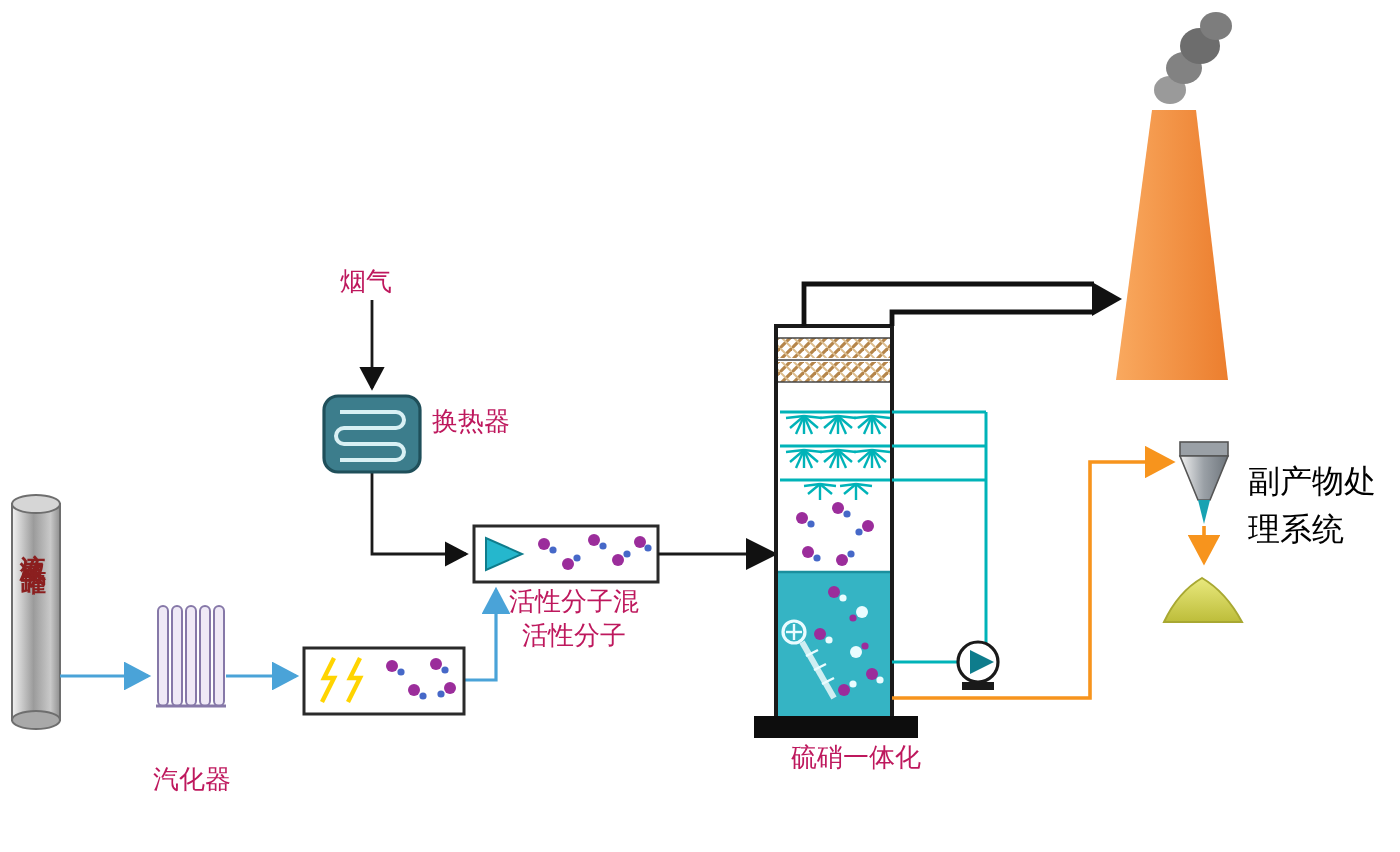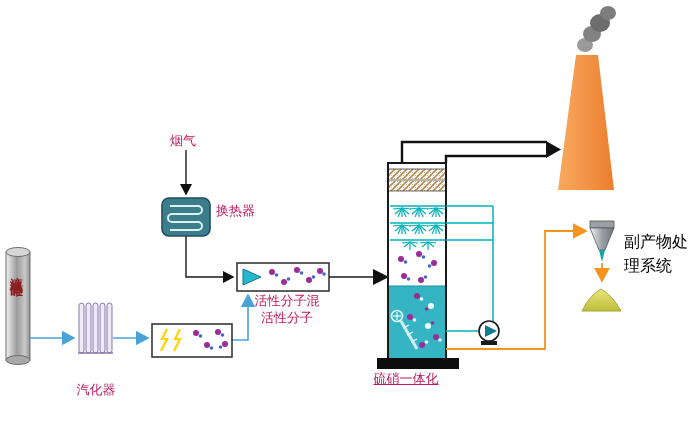--- a/index.html
+++ b/index.html
@@ -366,21 +366,21 @@
 <div class="lbl center" style="left:72px; top:362px; width:48px;margin-top:20px;">汽化器</div>
 
 <div class="lbl center" style="left:150px; top:369px; width:84px;">
 </div>
 
 <div class="lbl center" style="left:241px; top:293px; width:92px;">
   <span>活性分子混</span>
   <span>活性分子</span>
 </div>
 
-<div class="lbl center" style="left:361px; top:371px; width:90px;text-decoration:underline;">
+<div class="lbl center" style="left:383px; top:371px; width:90px;">
   <span>硫硝一体化</span>
 </div>
 
 <div class="byp-label" style="left:624px; top:230px;">
   <span>副产物处</span>
   <span>理系统</span>
 </div>
 
 </div>
 

